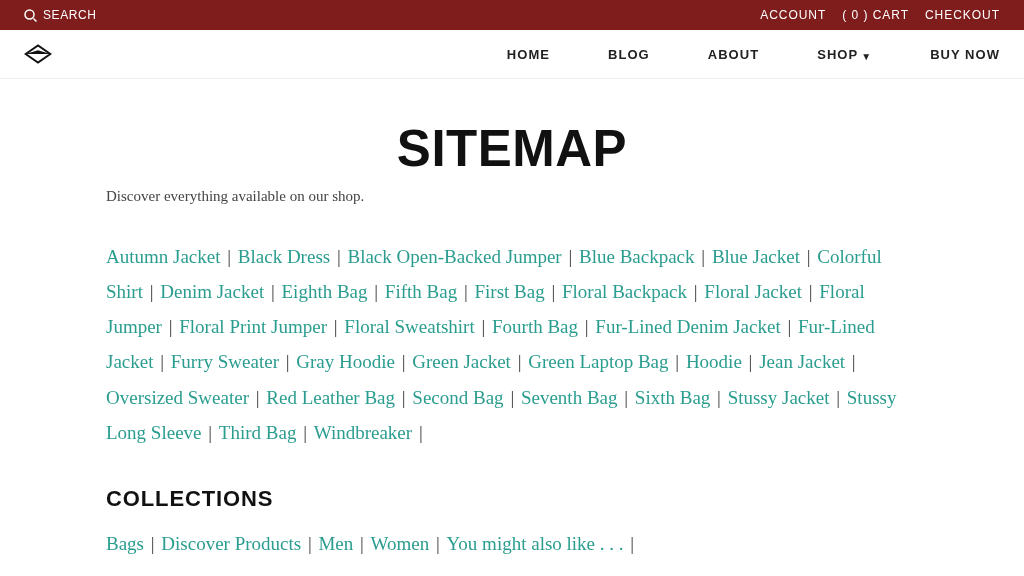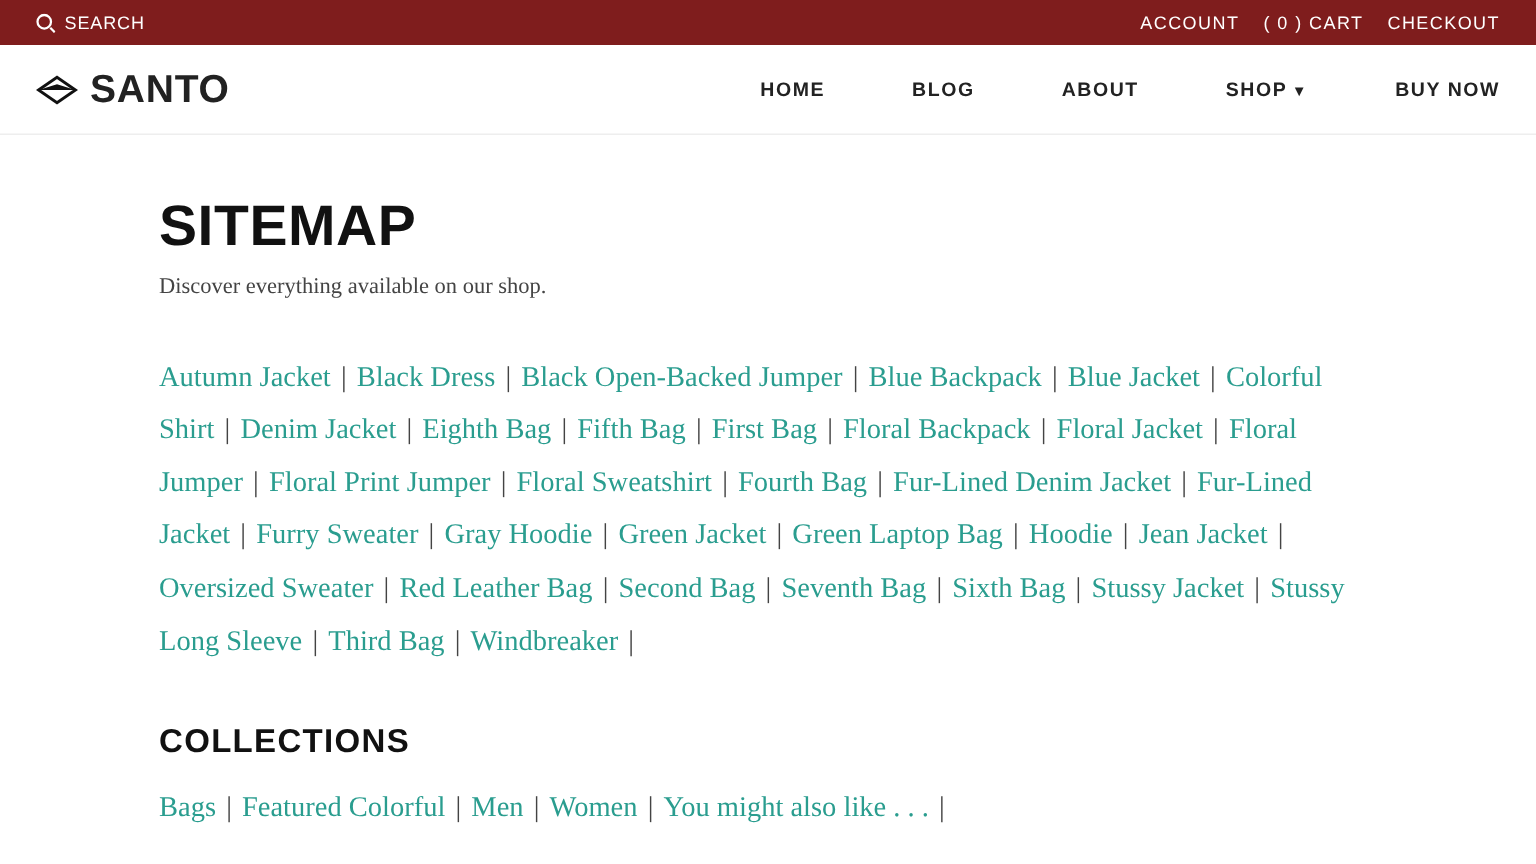--- a/index.html
+++ b/index.html
@@ -64,25 +64,26 @@
 
     
     .main {
       max-width: 860px;
       margin: 0 auto;
       padding: 40px 24px 60px;
     }
 
     h1.sitemap-title {
       font-family: Arial, sans-serif;
-      font-size: 38px;
+      font-size: 51px;
       font-weight: 900;
       color: #111;
       margin-bottom: 10px;
       letter-spacing: 0.01em;
+      text-align: center;
     }
     .sitemap-desc {
       font-size: 15px;
       color: #444;
       margin-bottom: 34px;
     }
 
     h2.section-title {
       font-family: Arial, sans-serif;
       font-size: 22px;
@@ -126,35 +127,34 @@
   </div>
 </div>
 
 <div class="header">
   <div class="logo">
     <svg class="logo-icon" viewBox="0 0 36 26" fill="none">
 
       <polygon points="2,13 18,2 34,13 18,24" fill="none" stroke="#111" stroke-width="2.5"></polygon>
       <polygon points="2,13 18,8 34,13" fill="#111"></polygon>
     </svg>
-    <span>SANTO</span>
   </div>
   <nav class="nav">
     <a>HOME</a>
     <a>BLOG</a>
     <a>ABOUT</a>
     <a class="shop-item">SHOP <span class="caret">▼</span></a>
     <a>BUY NOW</a>
   </nav>
 </div>
 
 <div class="main">
   <h1 class="sitemap-title">SITEMAP</h1>
   <p class="sitemap-desc">Discover everything available on our shop.</p>
 
   <div class="link-list" id="products-list"><a href="#">Autumn Jacket</a><span class="sep"> | </span><a href="#">Black Dress</a><span class="sep"> | </span><a href="#">Black Open-Backed Jumper</a><span class="sep"> | </span><a href="#">Blue Backpack</a><span class="sep"> | </span><a href="#">Blue Jacket</a><span class="sep"> | </span><a href="#">Colorful Shirt</a><span class="sep"> | </span><a href="#">Denim Jacket</a><span class="sep"> | </span><a href="#">Eighth Bag</a><span class="sep"> | </span><a href="#">Fifth Bag</a><span class="sep"> | </span><a href="#">First Bag</a><span class="sep"> | </span><a href="#">Floral Backpack</a><span class="sep"> | </span><a href="#">Floral Jacket</a><span class="sep"> | </span><a href="#">Floral Jumper</a><span class="sep"> | </span><a href="#">Floral Print Jumper</a><span class="sep"> | </span><a href="#">Floral Sweatshirt</a><span class="sep"> | </span><a href="#">Fourth Bag</a><span class="sep"> | </span><a href="#">Fur-Lined Denim Jacket</a><span class="sep"> | </span><a href="#">Fur-Lined Jacket</a><span class="sep"> | </span><a href="#">Furry Sweater</a><span class="sep"> | </span><a href="#">Gray Hoodie</a><span class="sep"> | </span><a href="#">Green Jacket</a><span class="sep"> | </span><a href="#">Green Laptop Bag</a><span class="sep"> | </span><a href="#">Hoodie</a><span class="sep"> | </span><a href="#">Jean Jacket</a><span class="sep"> | </span><a href="#">Oversized Sweater</a><span class="sep"> | </span><a href="#">Red Leather Bag</a><span class="sep"> | </span><a href="#">Second Bag</a><span class="sep"> | </span><a href="#">Seventh Bag</a><span class="sep"> | </span><a href="#">Sixth Bag</a><span class="sep"> | </span><a href="#">Stussy Jacket</a><span class="sep"> | </span><a href="#">Stussy Long Sleeve</a><span class="sep"> | </span><a href="#">Third Bag</a><span class="sep"> | </span><a href="#">Windbreaker</a><span class="sep"> |</span></div>
 
   <h2 class="section-title">COLLECTIONS</h2>
-  <div class="link-list" id="collections-list"><a href="#">Bags</a><span class="sep"> | </span><a href="#">Featured Colorful</a><span class="sep"> | </span><a href="#">Men</a><span class="sep"> | </span><a href="#">Women</a><span class="sep"> | </span><a href="#">You might also like . . .</a><span class="sep"> |</span></div>
+  <div class="link-list" id="collections-list"><a href="#">Bags</a><span class="sep"> | </span><a href="#">Discover Products</a><span class="sep"> | </span><a href="#">Men</a><span class="sep"> | </span><a href="#">Women</a><span class="sep"> | </span><a href="#">You might also like . . .</a><span class="sep"> |</span></div>
 
   <h2 class="section-title">PAGES</h2>
 
 </div>
 
 </body></html>

